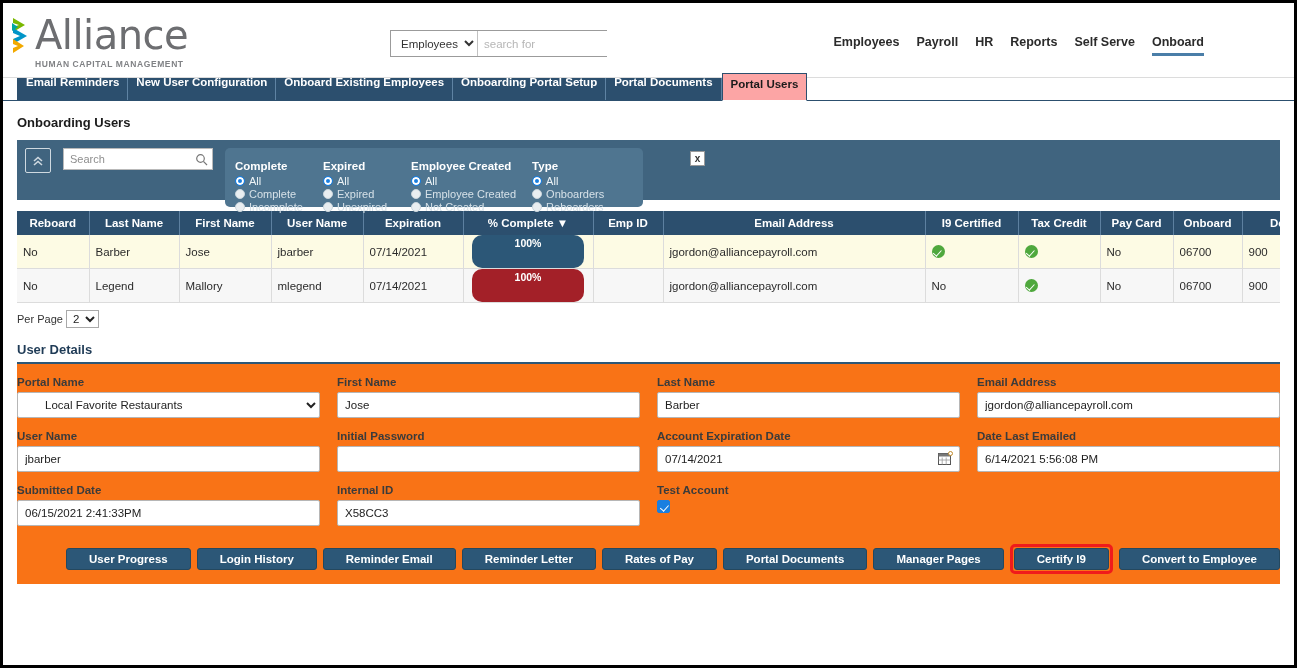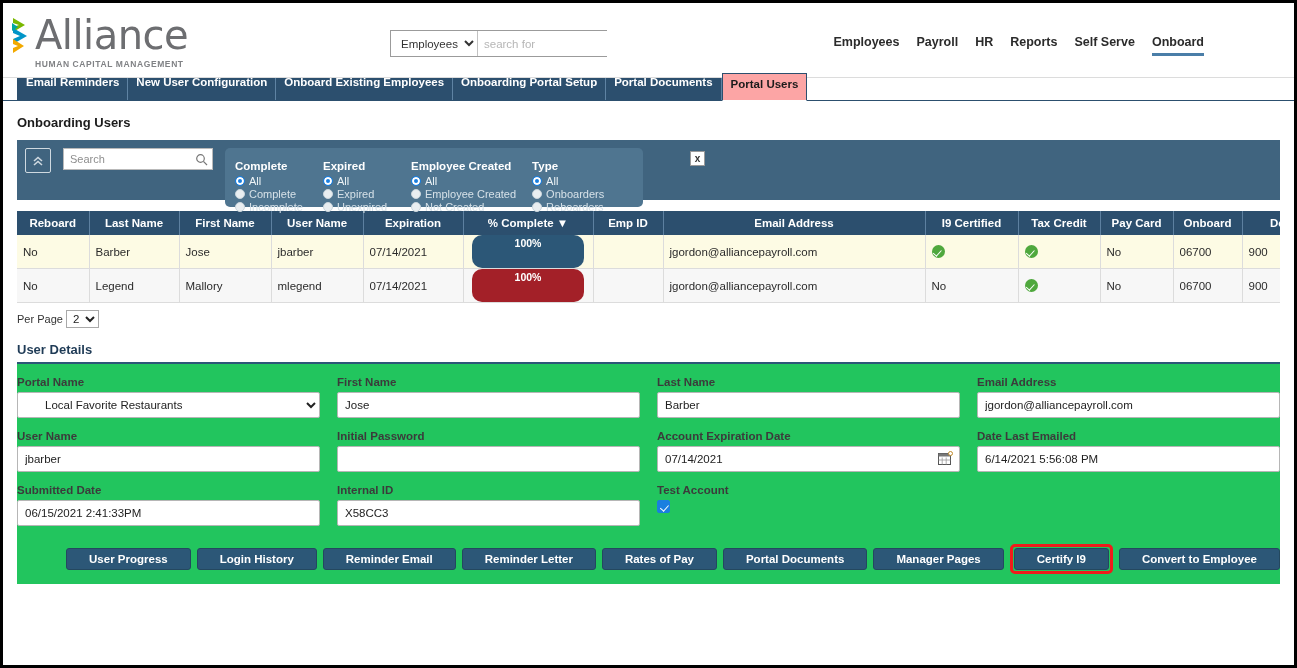--- a/index.html
+++ b/index.html
@@ -328,21 +328,21 @@
     font-weight: bold;
     color: #1f3b56;
     padding: 14px 0 5px 0;
   }
   .details-rule {
     border-bottom: 2px solid #2c5777;
     margin-bottom: 0;
   }
   .form {
     padding-top: 12px;
-    background: #22c55e;
+    background: #f97316;
   }
   .form-row {
     display: flex;
     margin-bottom: 12px;
   }
   .field {
     width: 315px;
     margin-right: 17px;
   }
   .field.last { margin-right: 0; }

